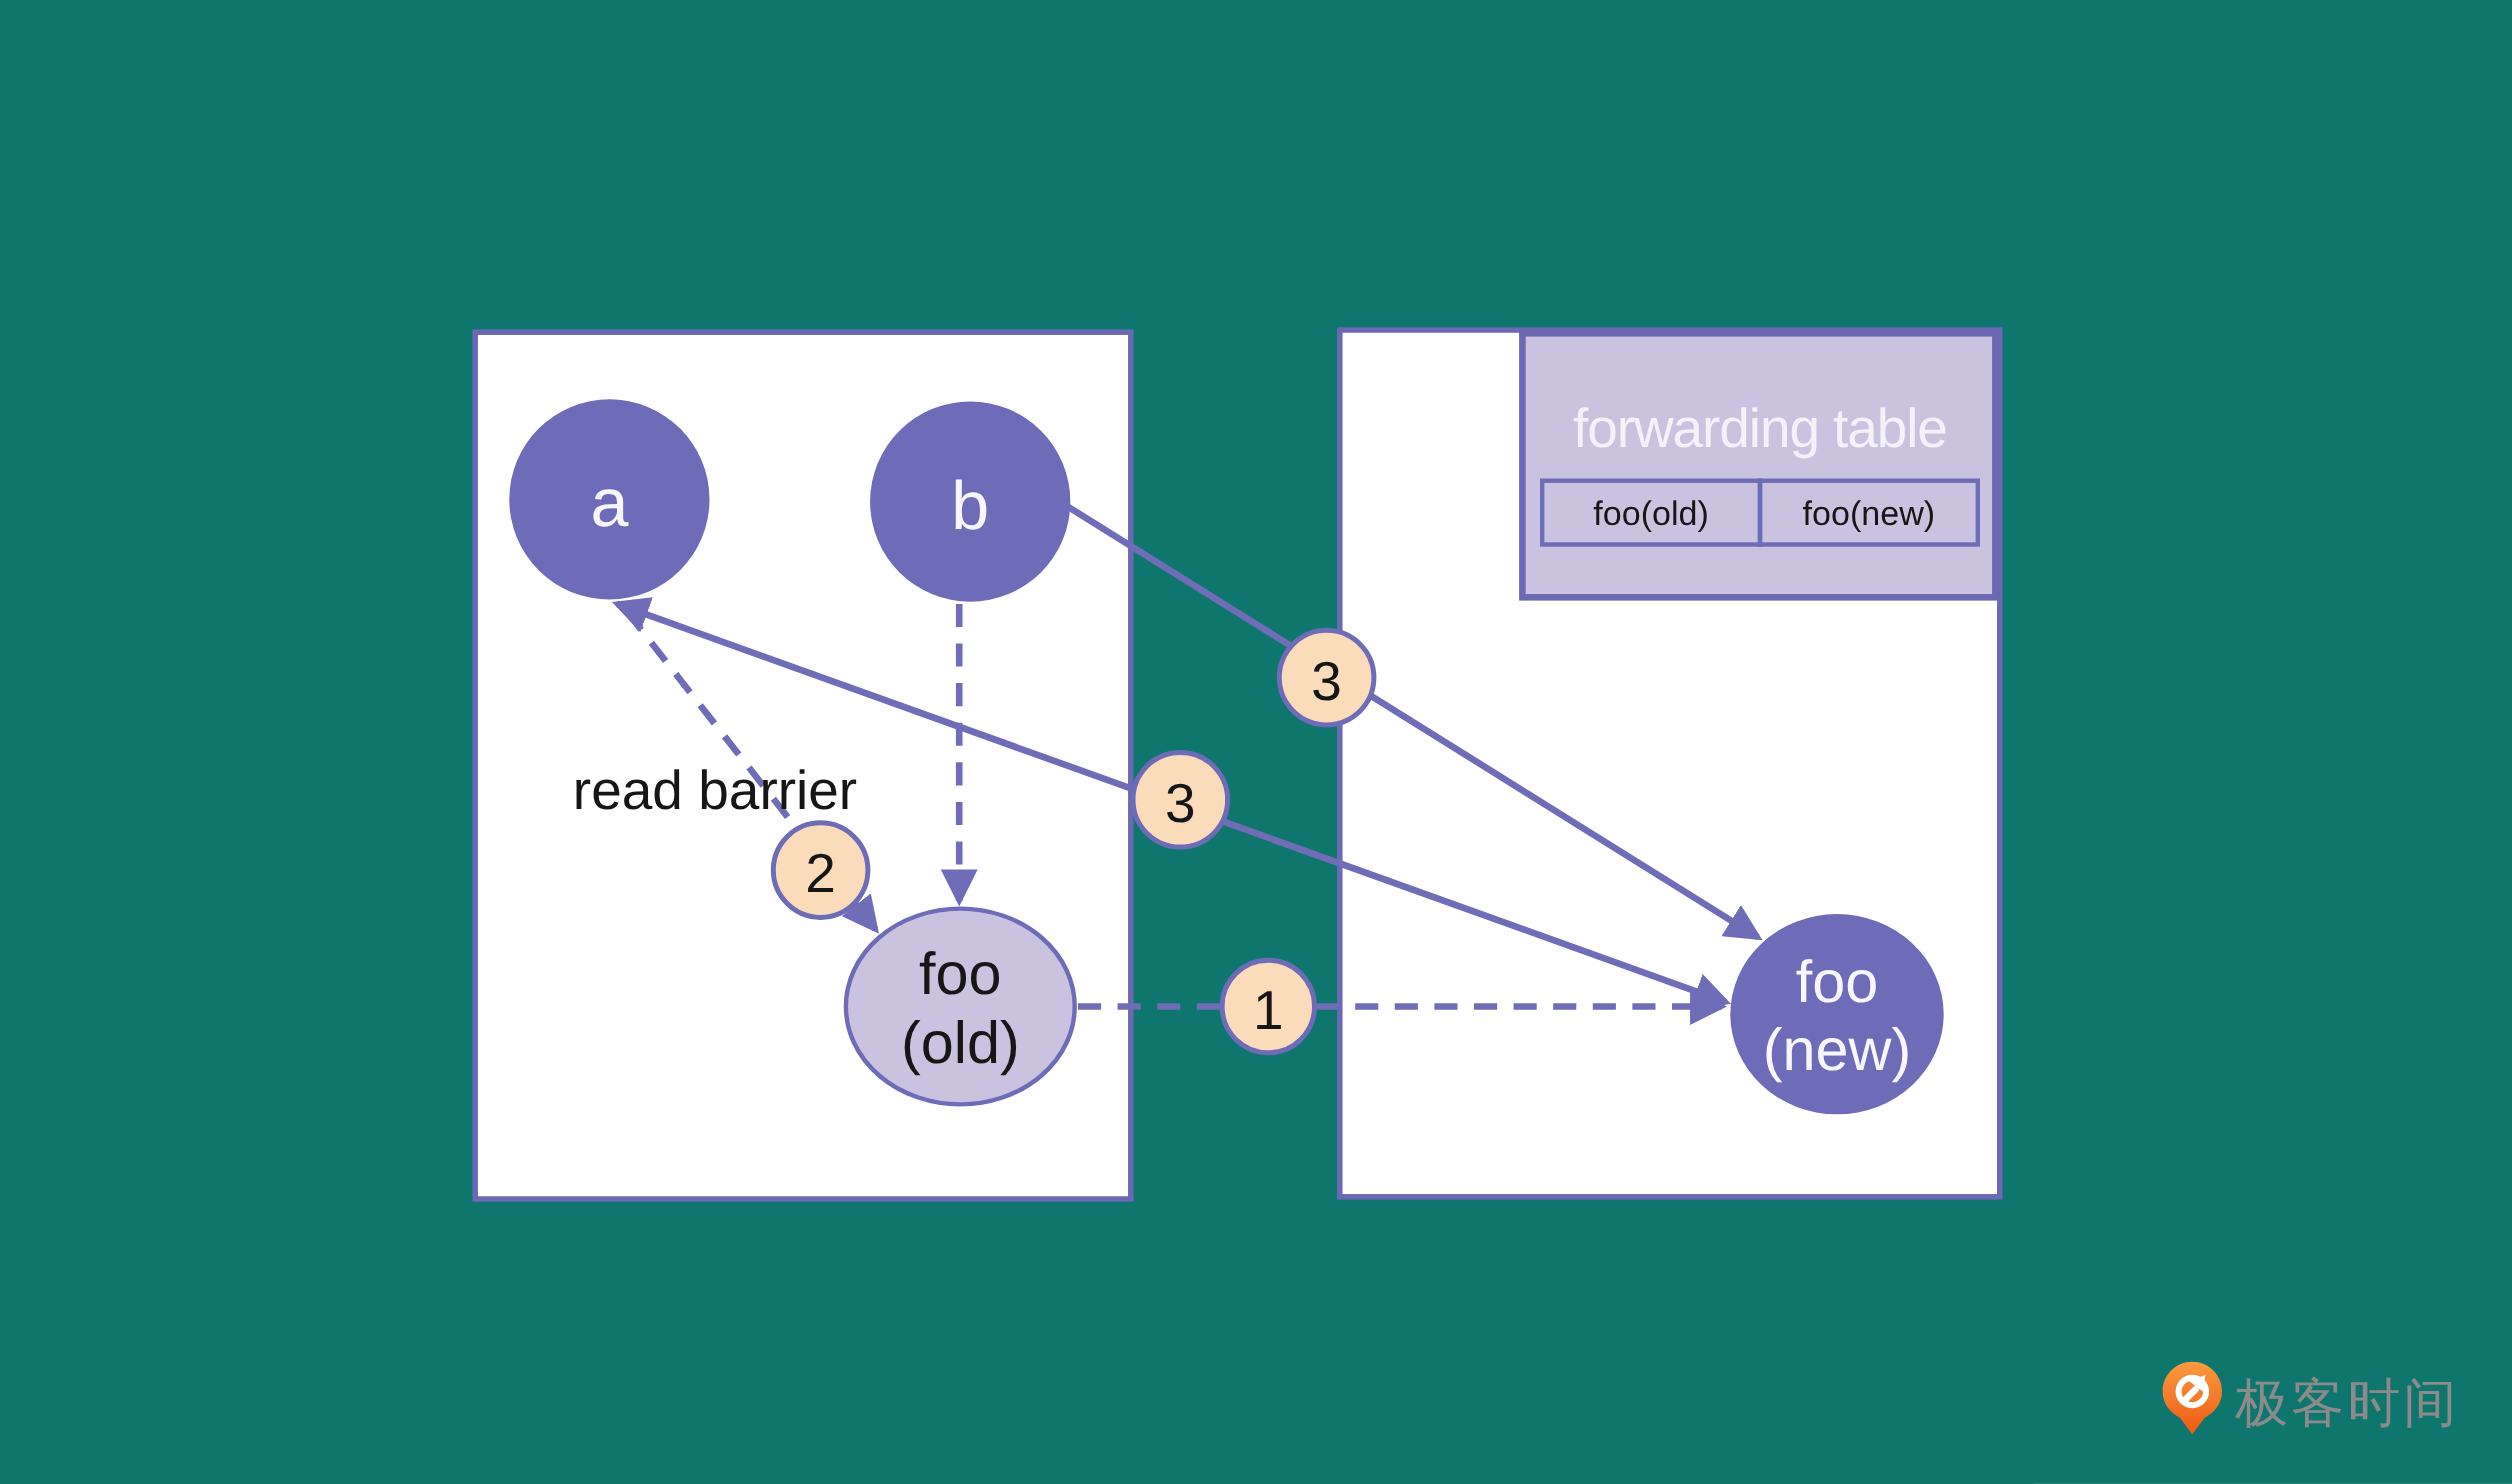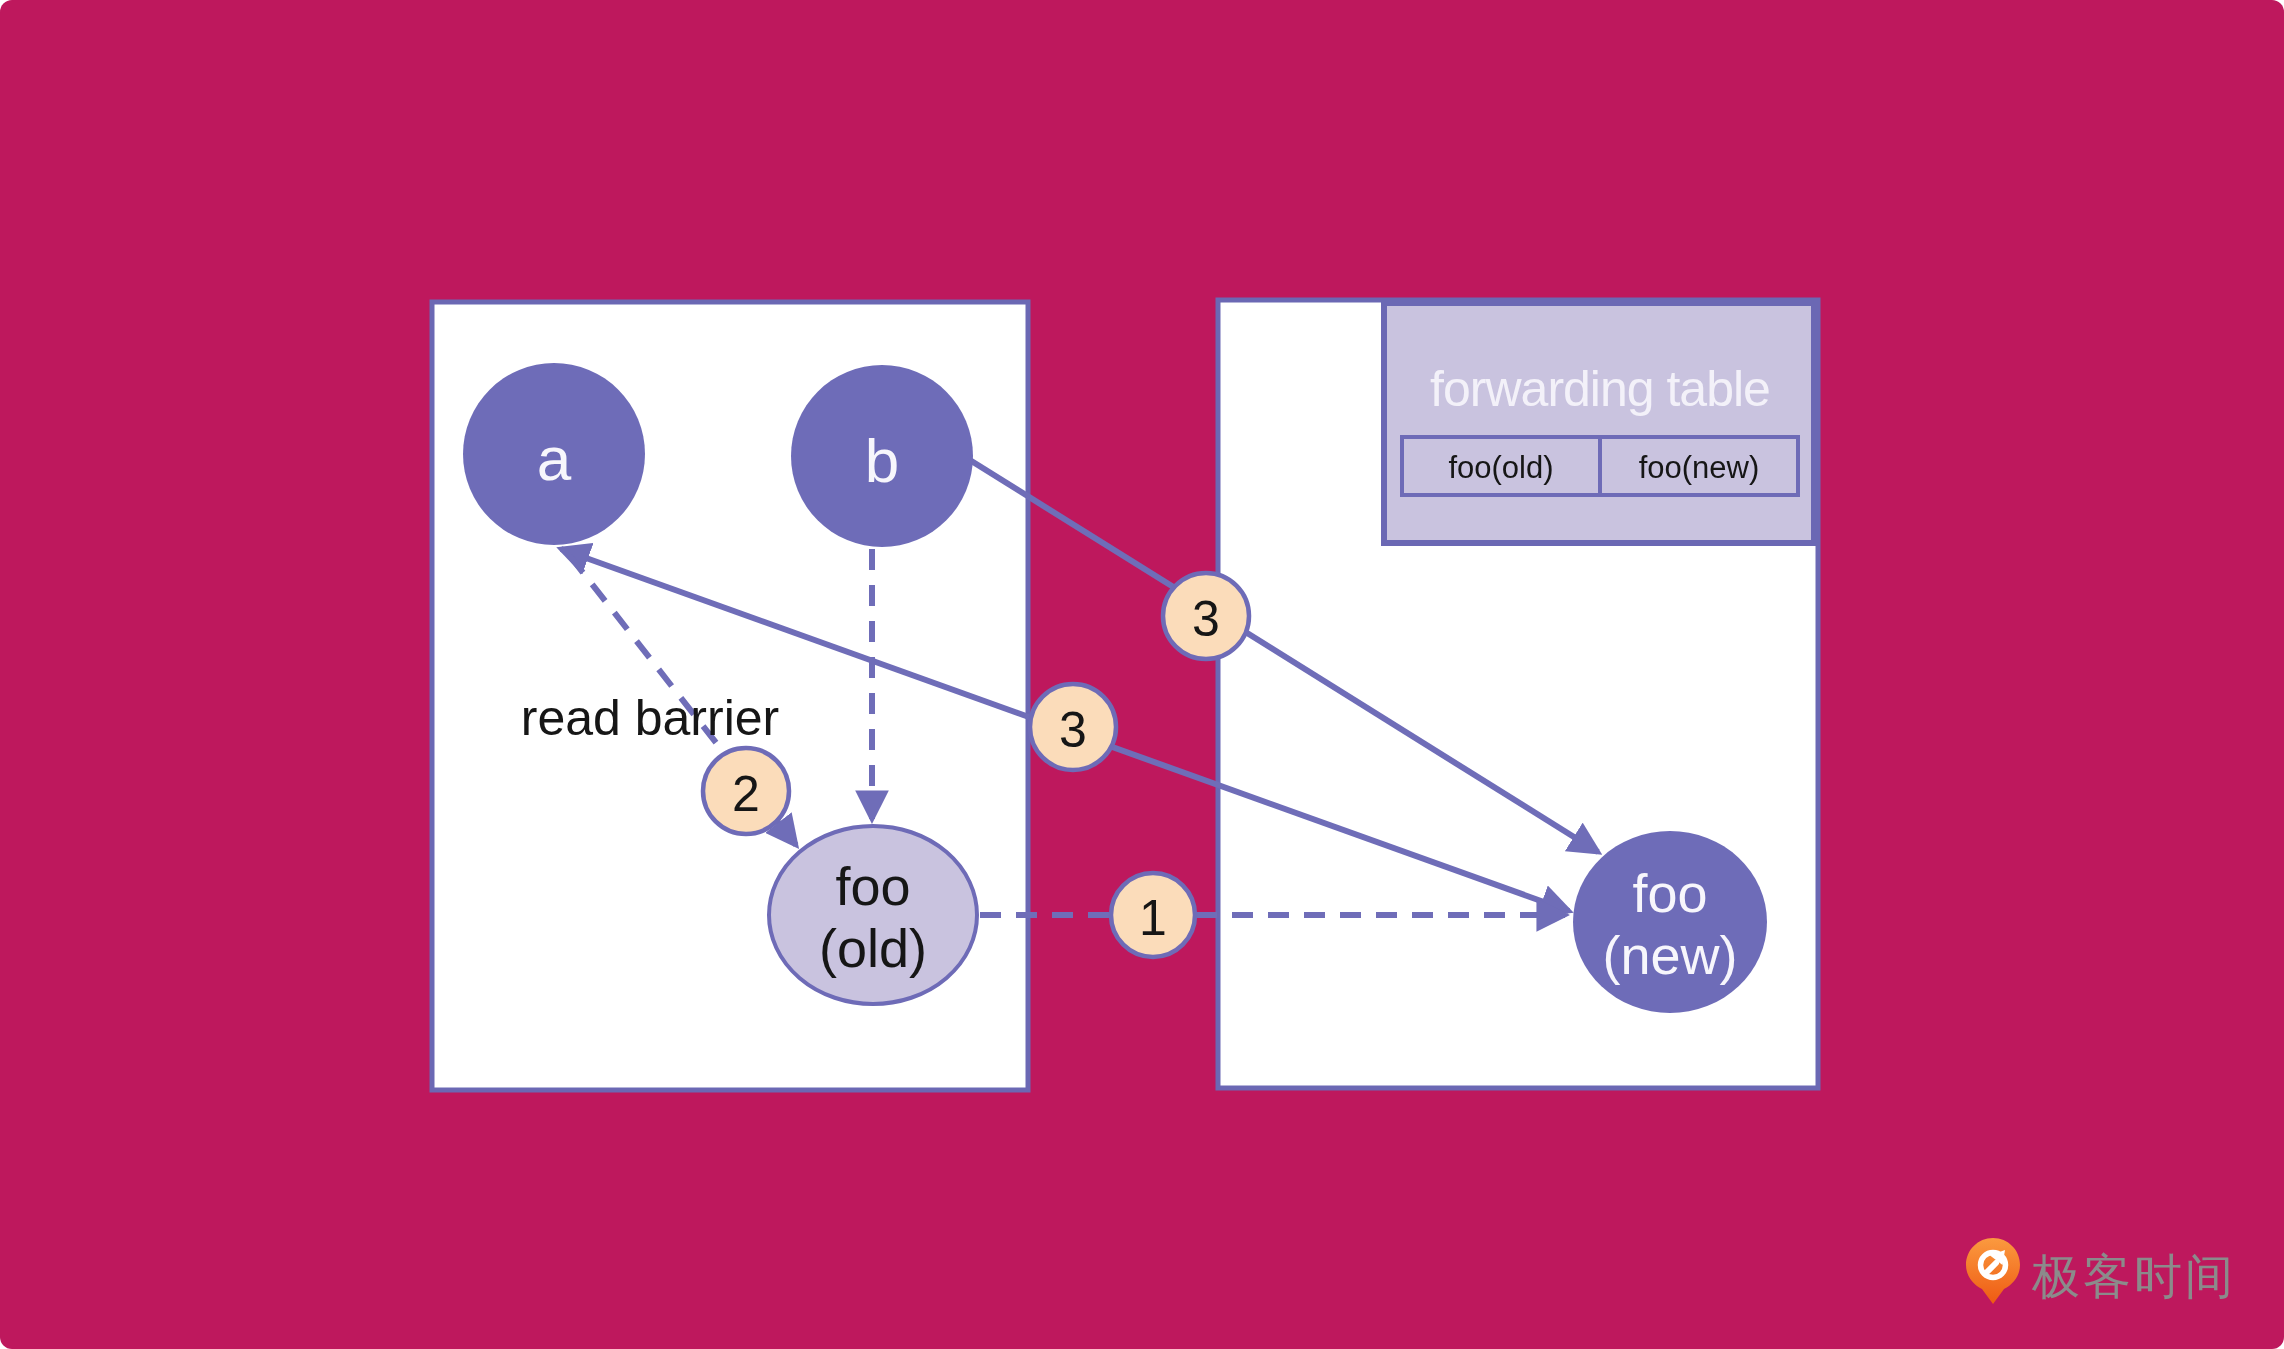--- a/index.html
+++ b/index.html
@@ -4,24 +4,23 @@
 <style>
   html, body {
     margin: 0;
     padding: 0;
     background: #ffffff;
   }
   .stage {
     position: relative;
     width: 2284px;
     height: 1349px;
-    background: #be185d;
+    background: #0f766e;
     overflow: hidden;
     font-family: "Liberation Sans", sans-serif;
-    border-radius: 12px;
   }
   svg { display: block; }
   text {
     font-family: "Liberation Sans", "DejaVu Sans", sans-serif;
   }
   .node-letter   { font-size: 62px; fill: #f7f6fc; }
   .node-label-dk { font-size: 54px; fill: #161616; }
   .node-label-lt { font-size: 54px; fill: #f7f6fc; }
   .badge-num     { font-size: 50px; fill: #161616; }
   .free-label    { font-size: 50px; fill: #161616; }

